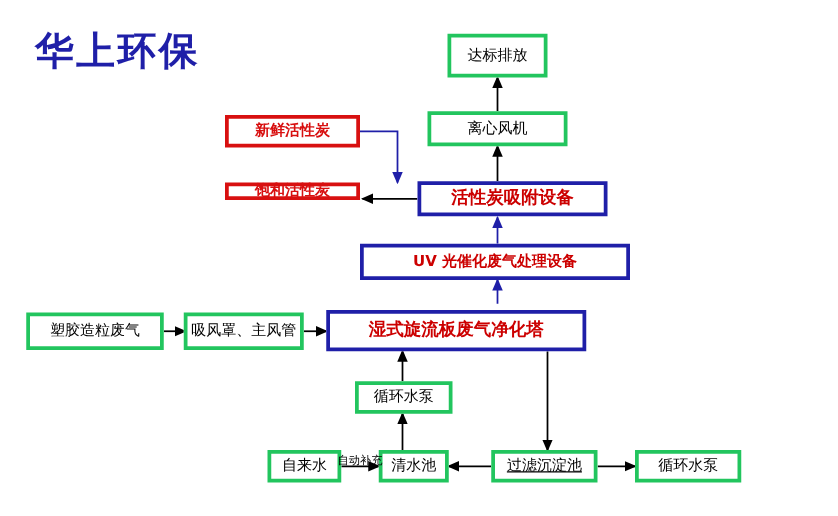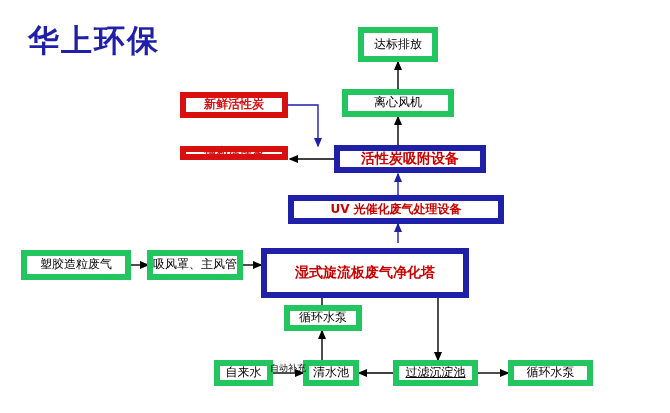--- a/index.html
+++ b/index.html
@@ -25,21 +25,21 @@
     top: 20px;
     font-size: 31px;
     font-weight: bold;
     color: #1f1fa8;
     letter-spacing: 2px;
     font-family: Liberation Sans, sans-serif;
   }
   .node {
     position: absolute;
     box-sizing: border-box;
-    border: 6px solid #22c55e;
+    border: 3px solid #22c55e;
     background: #ffffff;
     display: flex;
     align-items: center;
     justify-content: center;
     text-align: center;
     font-size: 12px;
     color: #000000;
     line-height: 1.1;
     white-space: nowrap;
   }
@@ -144,21 +144,21 @@
   </div>
 
   <div class="node" style="left:21px; top:250px; width:110px; height:30px;text-align:center;">
     <span>塑胶造粒废气</span>
   </div>
 
   <div class="node" style="left:147px; top:250px; width:96px; height:30px;">
     <span>吸风罩、主风管</span>
   </div>
 
-  <div class="node bluebox-red big" style="left:261px; top:248px; width:208px; height:50px;">
+  <div class="node bluebox-red big" style="left:261px; top:248px; width:208px; height:33px;">
     <span>湿式旋流板废气净化塔</span>
   </div>
 
   <div class="node" style="left:284px; top:305px; width:78px; height:26px;">
     <span>循环水泵</span>
   </div>
 
   <div class="node" style="left:214px; top:360px; width:59px; height:26px;">
     <span>自来水</span>
   </div>

